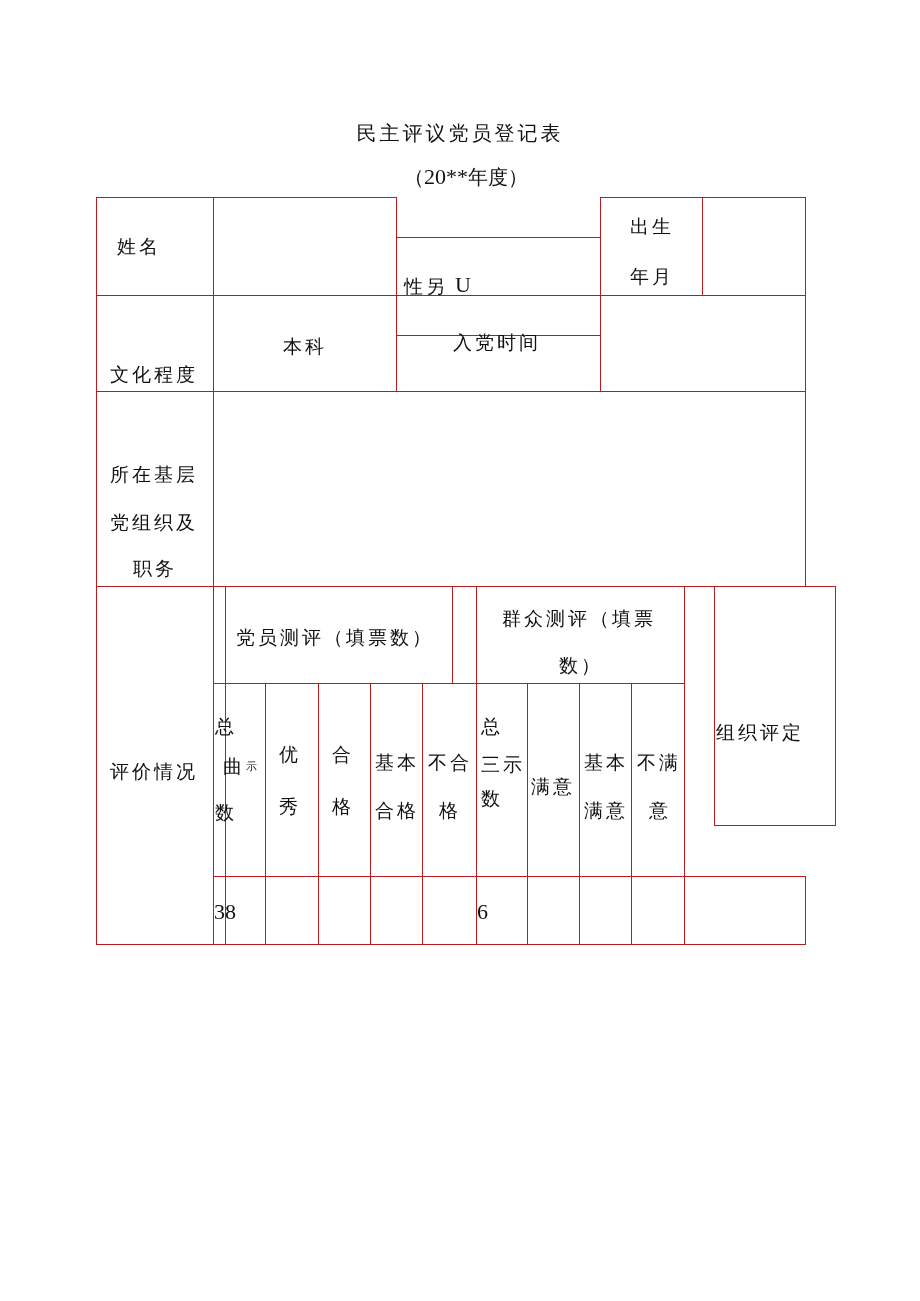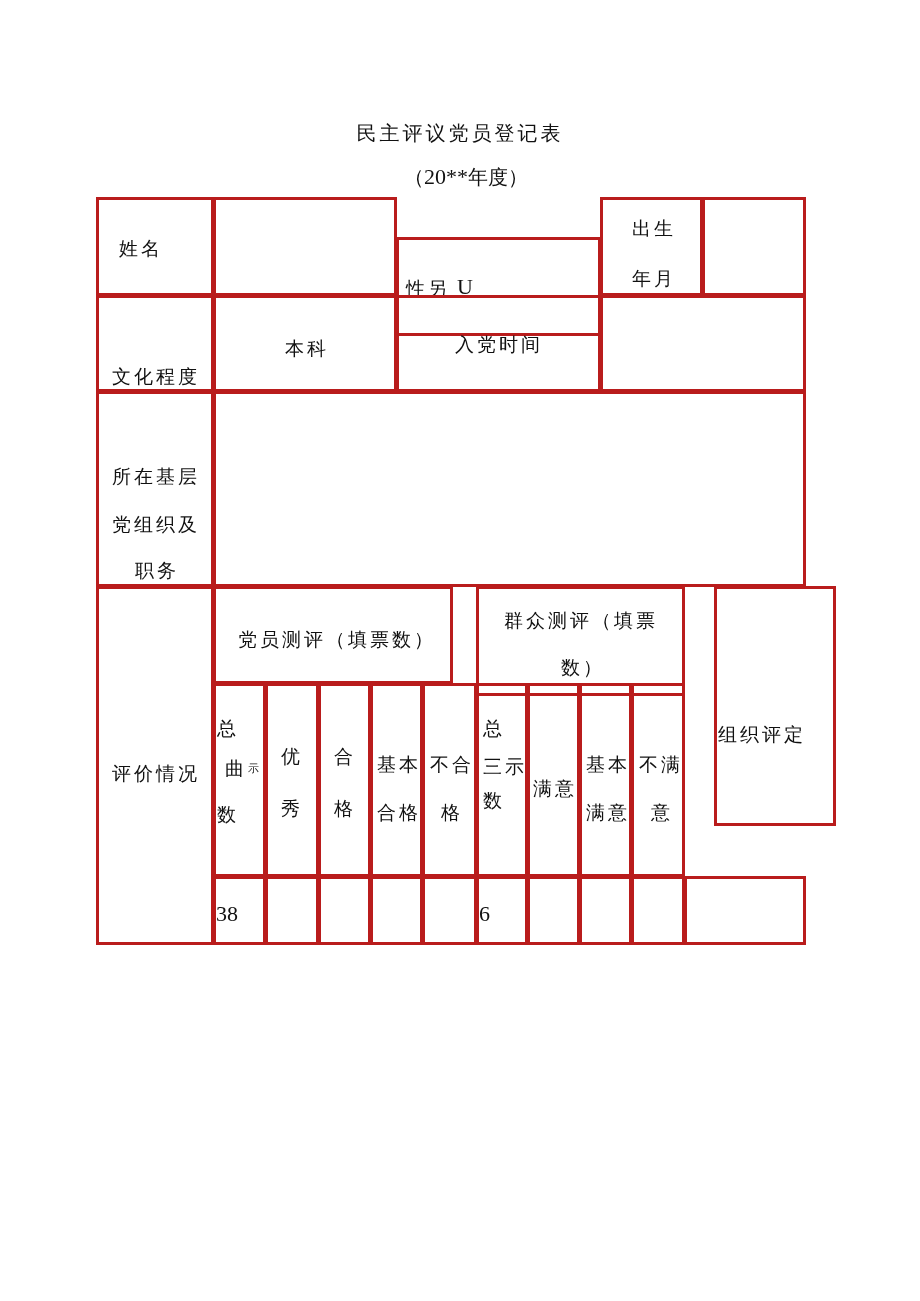--- a/index.html
+++ b/index.html
@@ -1,20 +1,20 @@
 <!DOCTYPE html>
 <html><head>
 <meta charset="utf-8">
 <style>
   html, body { margin: 0; padding: 0; background: #ffffff; }
   body { width: 920px; height: 1301px; position: relative; font-family: "DejaVu Serif", "Liberation Serif", serif; color: #111; }
   .title { position: absolute; left: 0; width: 920px; top: 120px; text-align: center; font-size: 20px; letter-spacing: 3px; }
   .subtitle { position: absolute; left: 0; width: 932px; top: 164px; text-align: center; font-size: 20px; }
   .subtitle .num { font-family: "Liberation Serif", serif; font-size: 22px; }
-  .cell { position: absolute; box-sizing: border-box; border: 3px solid #b91c1c; font-size: 19px; letter-spacing: 3px; }
+  .cell { position: absolute; box-sizing: border-box; border: 1px solid #b91c1c; font-size: 19px; letter-spacing: 3px; }
   .t { position: absolute; white-space: nowrap; }
   .latin { font-family: "Liberation Serif", serif; font-size: 22px; letter-spacing: 0; }
 </style>
 </head>
 <body>
 
 <div class="title">民主评议党员登记表</div>
 <div class="subtitle"><span>（</span><span class="num">20**</span><span>年度）</span></div>
 
 <div>
@@ -52,27 +52,27 @@
 
   <div class="cell" style="left:96px;top:391px;width:118px;height:196px;">
     <span class="t" style="left:13px;top:70px;">所在基层</span>
     <span class="t" style="left:13px;top:118px;">党组织及</span>
     <span class="t" style="left:36px;top:164px;">职务</span>
   </div>
   <div class="cell" style="left:213px;top:391px;width:593px;height:196px;">
     <span class="t"></span>
   </div>
 
-  <div class="cell" style="left:96px;top:586px;width:118px;height:359px;">
+  <div class="cell" style="left:96px;top:586px;width:130px;height:359px;">
     <span class="t" style="left:13px;top:172px;">评价情况</span>
   </div>
   <div class="cell" style="left:213px;top:586px;width:240px;height:98px;">
     <span class="t" style="left:22px;top:38px;">党员测评（填票数）</span>
   </div>
-  <div class="cell" style="left:476px;top:586px;width:209px;height:110px;">
+  <div class="cell" style="left:476px;top:586px;width:209px;height:98px;">
     <span class="t" style="left:25px;top:19px;">群众测评（填票</span>
     <span class="t" style="left:82px;top:66px;">数）</span>
   </div>
   <div class="cell" style="left:684px;top:586px;width:122px;height:240px;margin-left:30px;">
     <span class="t" style="left:1px;top:133px;">组织评定</span>
   </div>
 
   <div class="cell" style="left:213px;top:683px;width:53px;height:194px;">
     <span class="t" style="left:1px;top:30px;">总</span>
     <span class="t" style="left:9px;top:70px;">曲</span>

